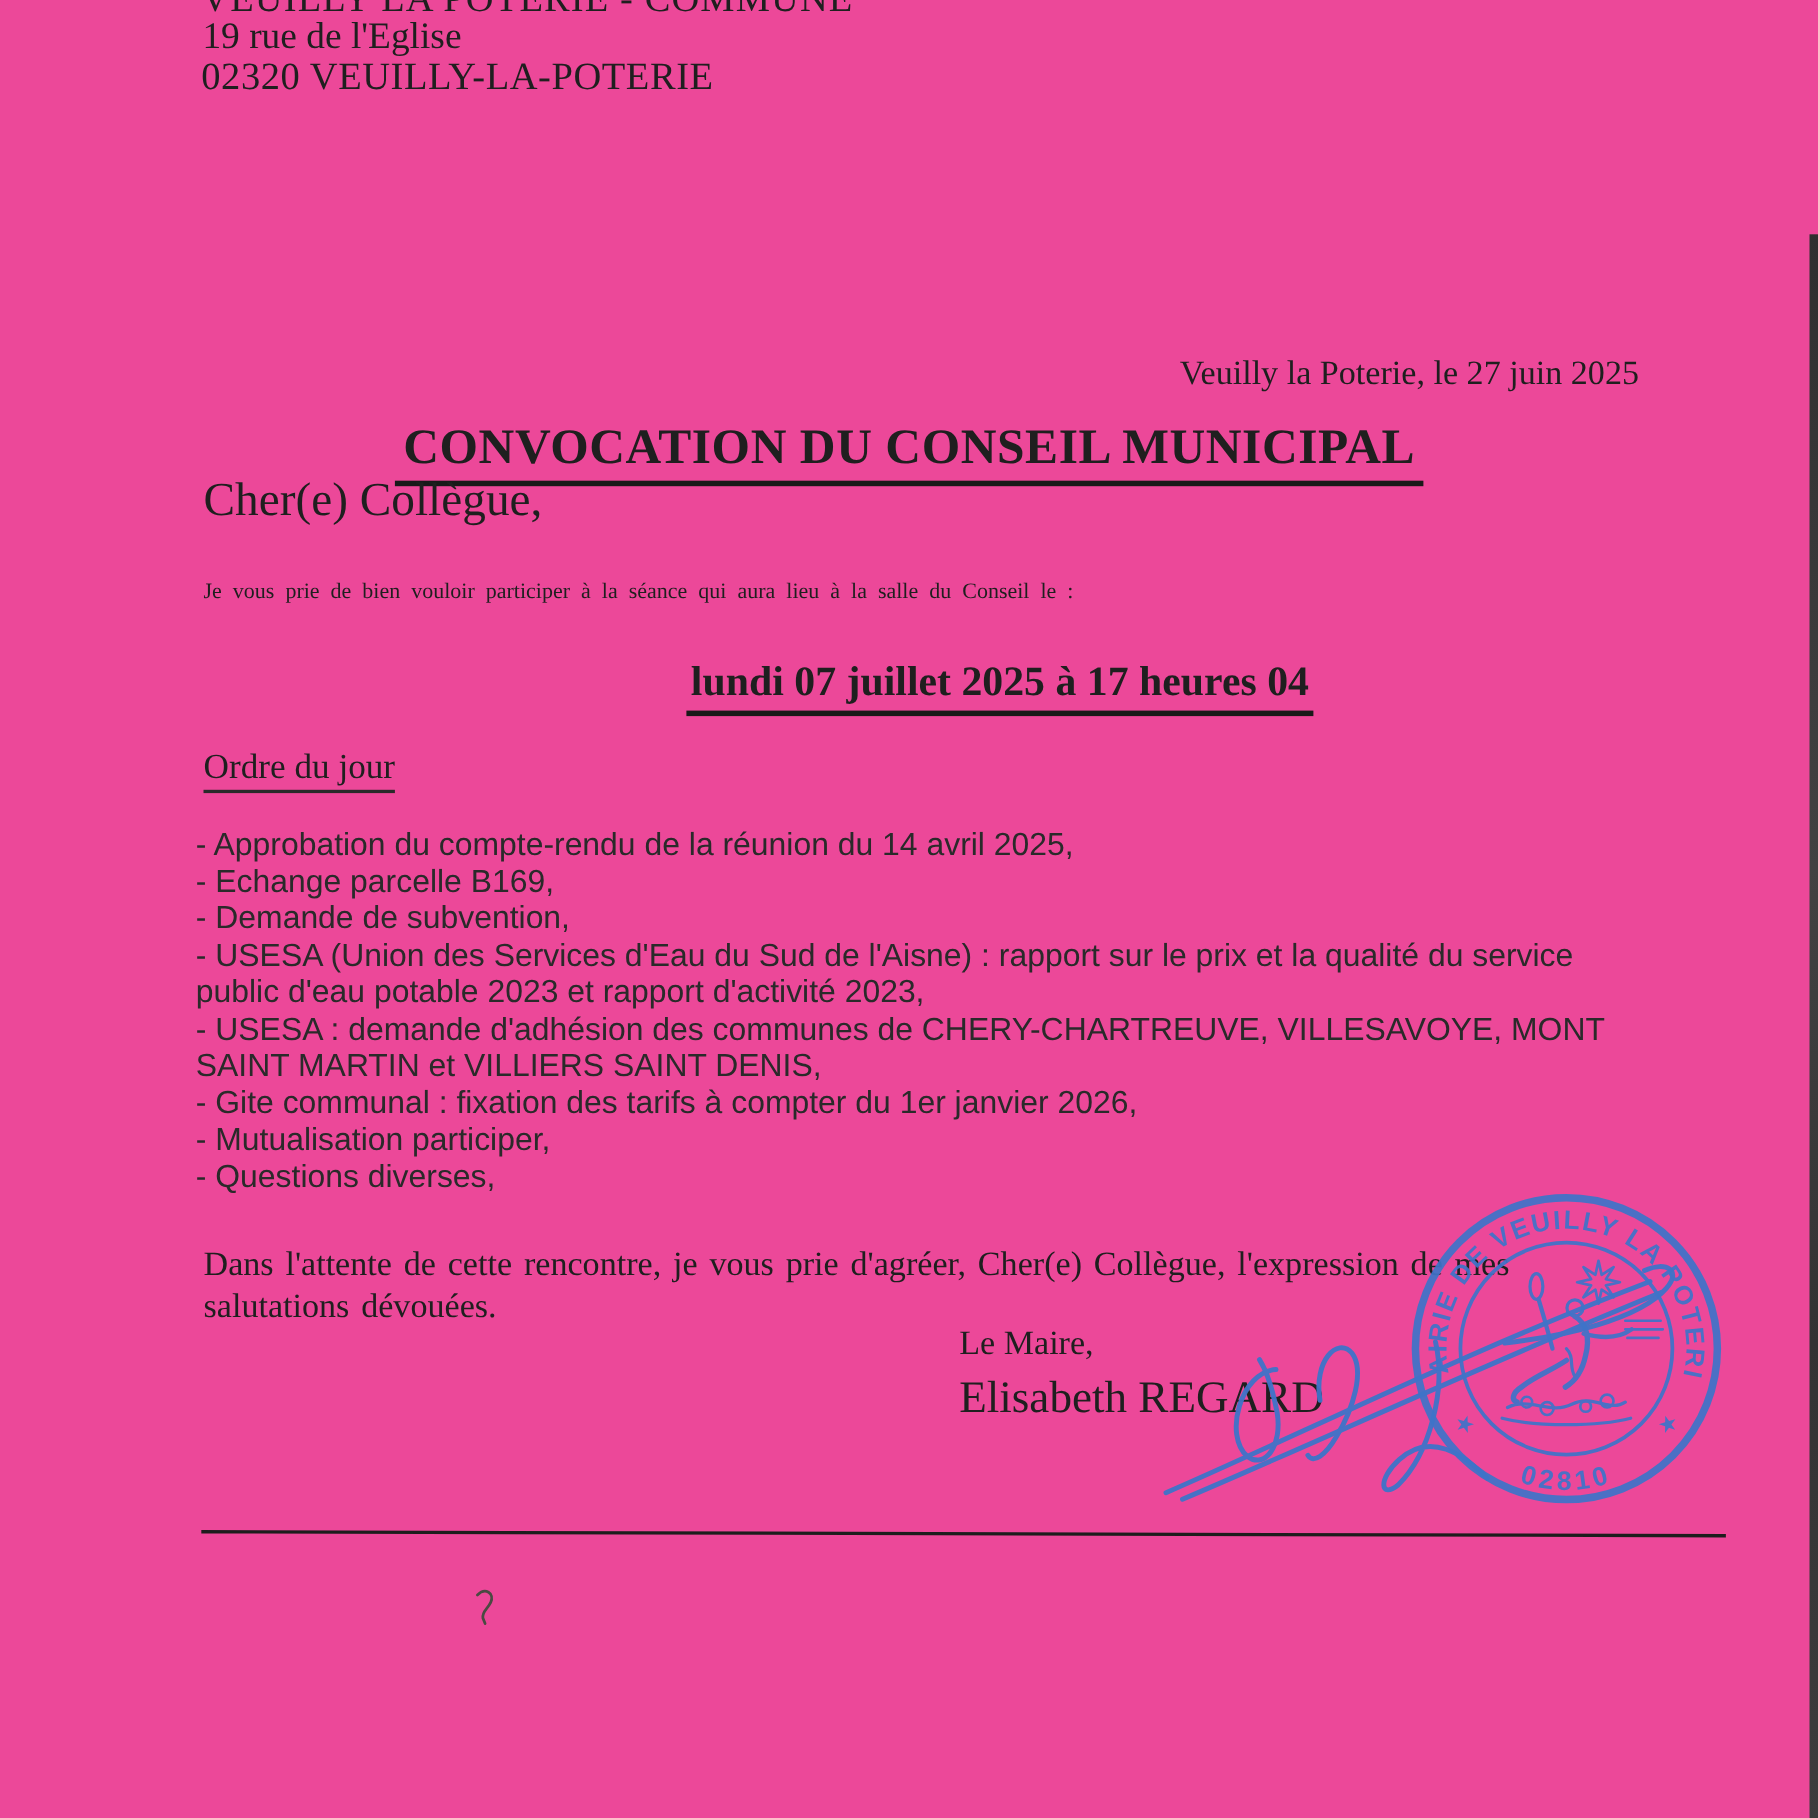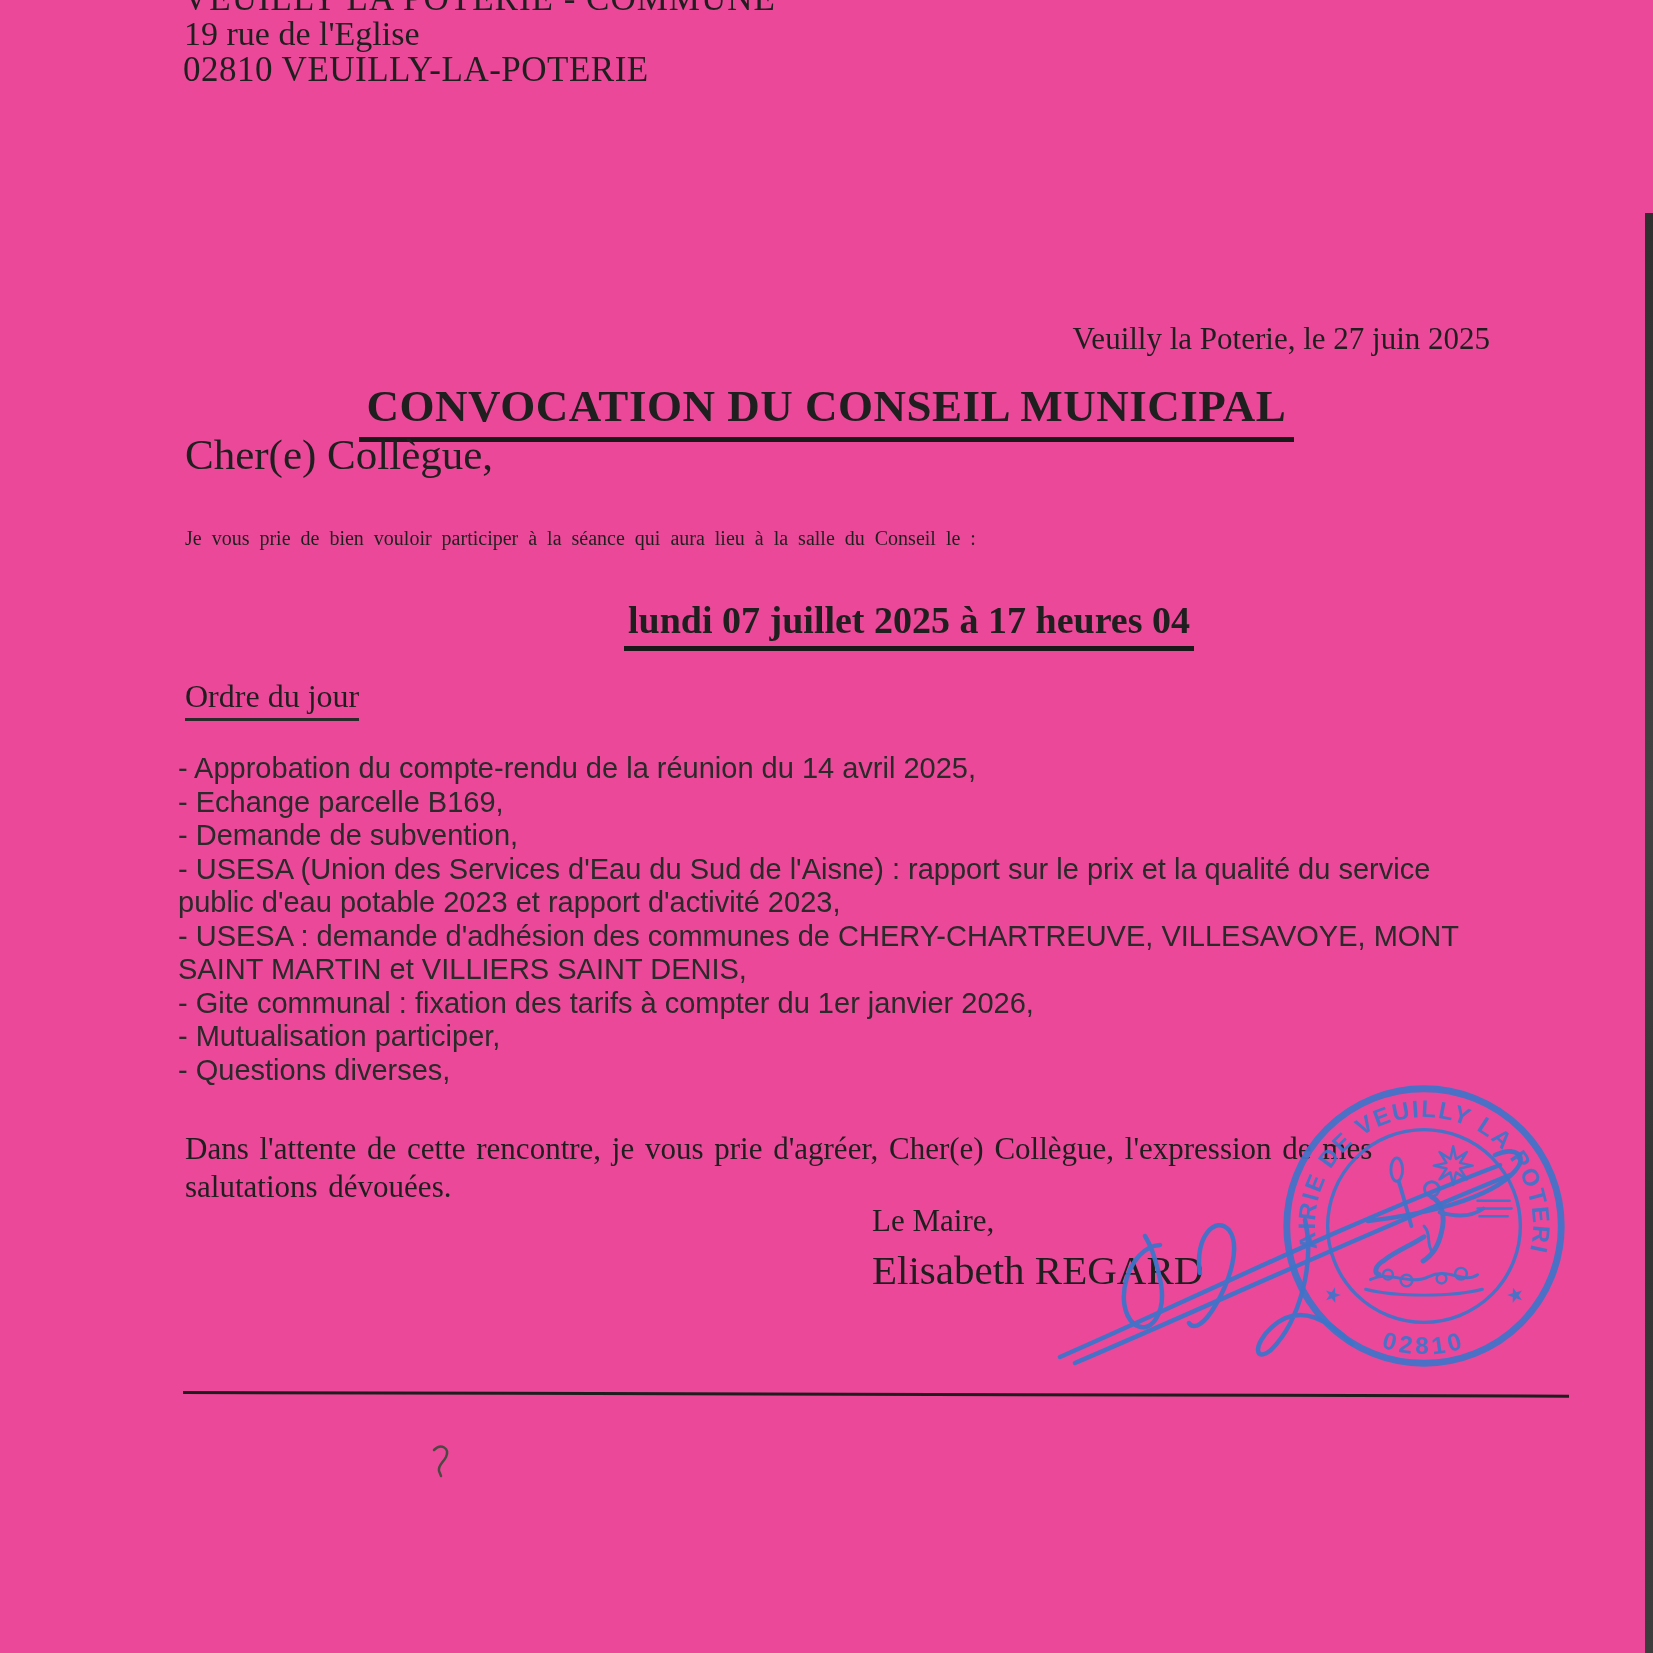--- a/index.html
+++ b/index.html
@@ -76,21 +76,21 @@
     background:linear-gradient(180deg,#2f2f2f,#424242 40%,#333 70%,#3d3d3d);
   }
 </style>
 </head>
 <body>
 
 <div class="page">
 
   <div class="abs org-top nowrap">VEUILLY LA POTERIE - COMMUNE</div>
   <div class="abs addr1 nowrap">19 rue de l'Eglise</div>
-  <div class="abs addr2 nowrap">02810 VEUILLY-LA-POTERIE</div>
+  <div class="abs addr2 nowrap">02320 VEUILLY-LA-POTERIE</div>
 
   <div class="abs dateline nowrap">Veuilly la Poterie, le 27 juin 2025</div>
 
   <div class="abs title-wrap">
     <span class="title">CONVOCATION DU CONSEIL MUNICIPAL</span>
   </div>
 
   <div class="abs salutation nowrap">Cher(e) Collègue,</div>
   <div class="abs intro nowrap">Je vous prie de bien vouloir participer à la séance qui aura lieu à la salle du Conseil le :</div>
 

